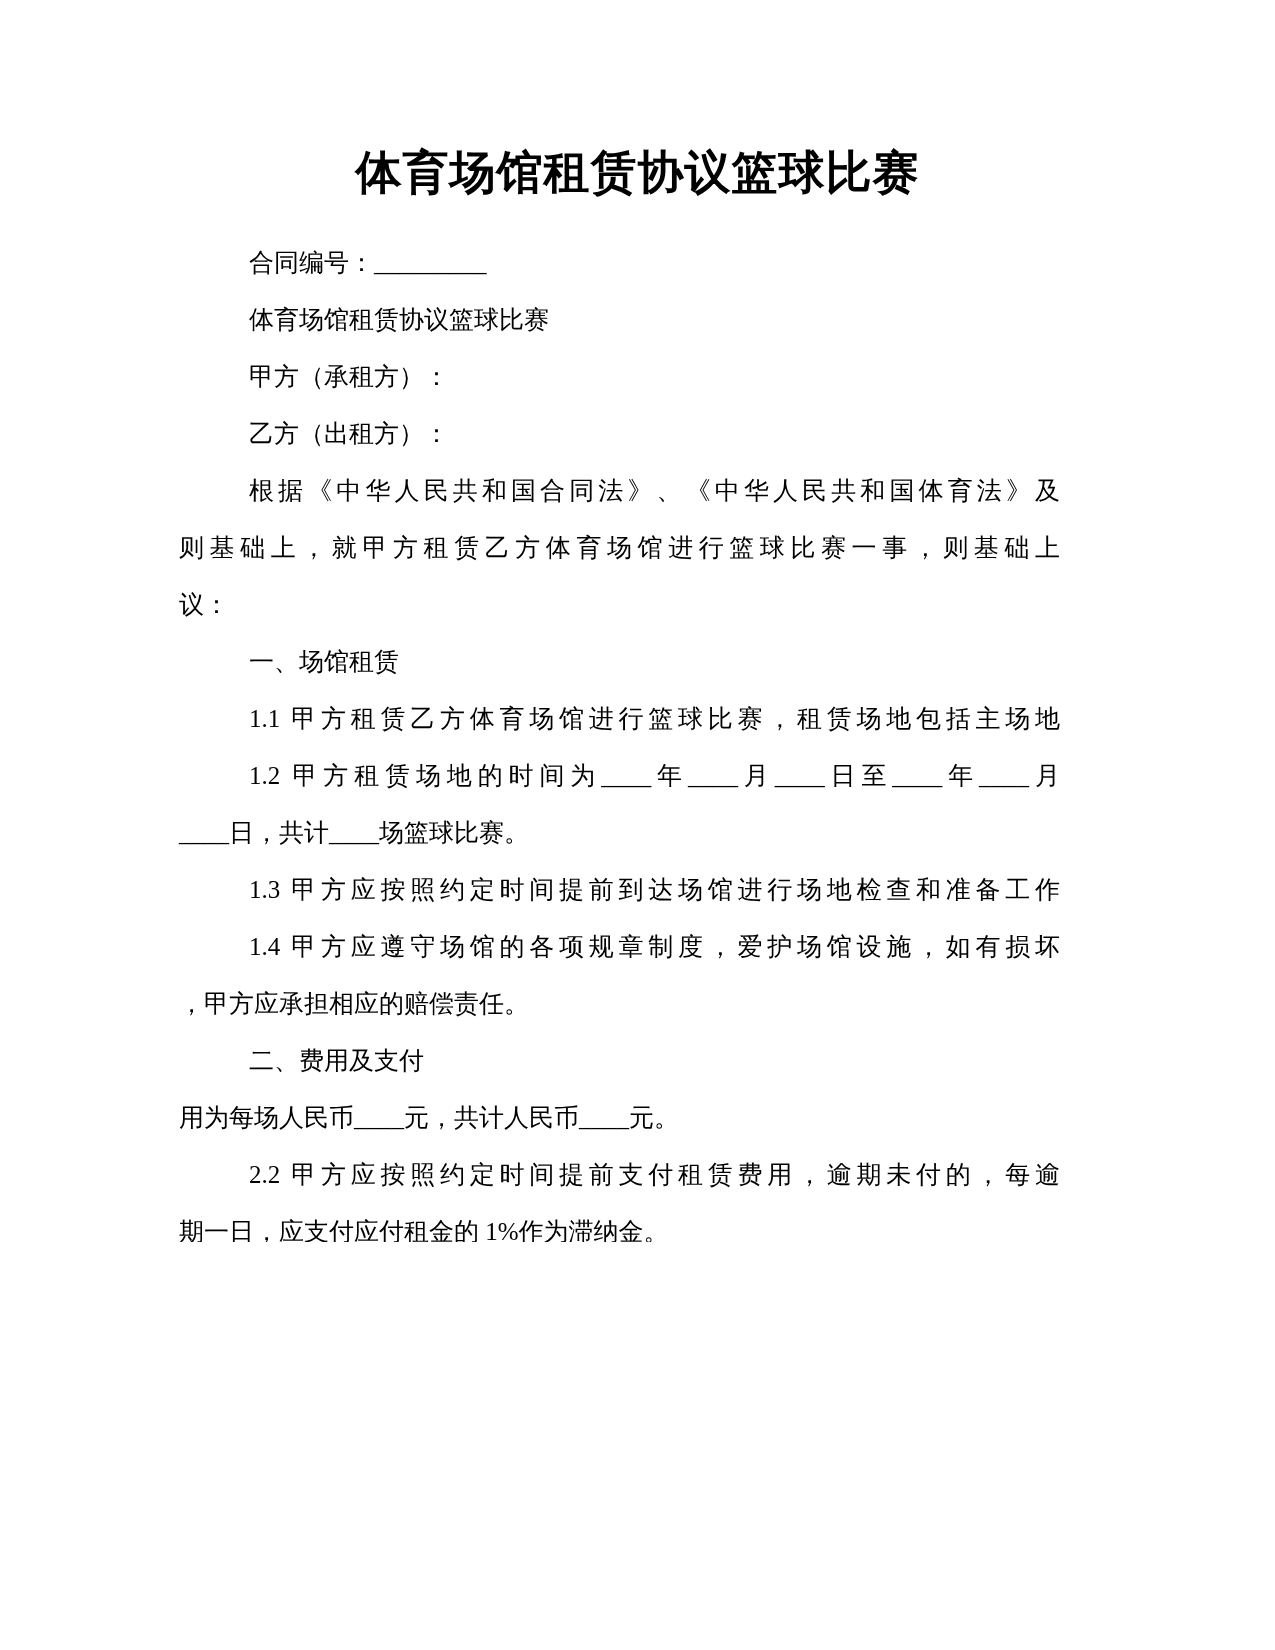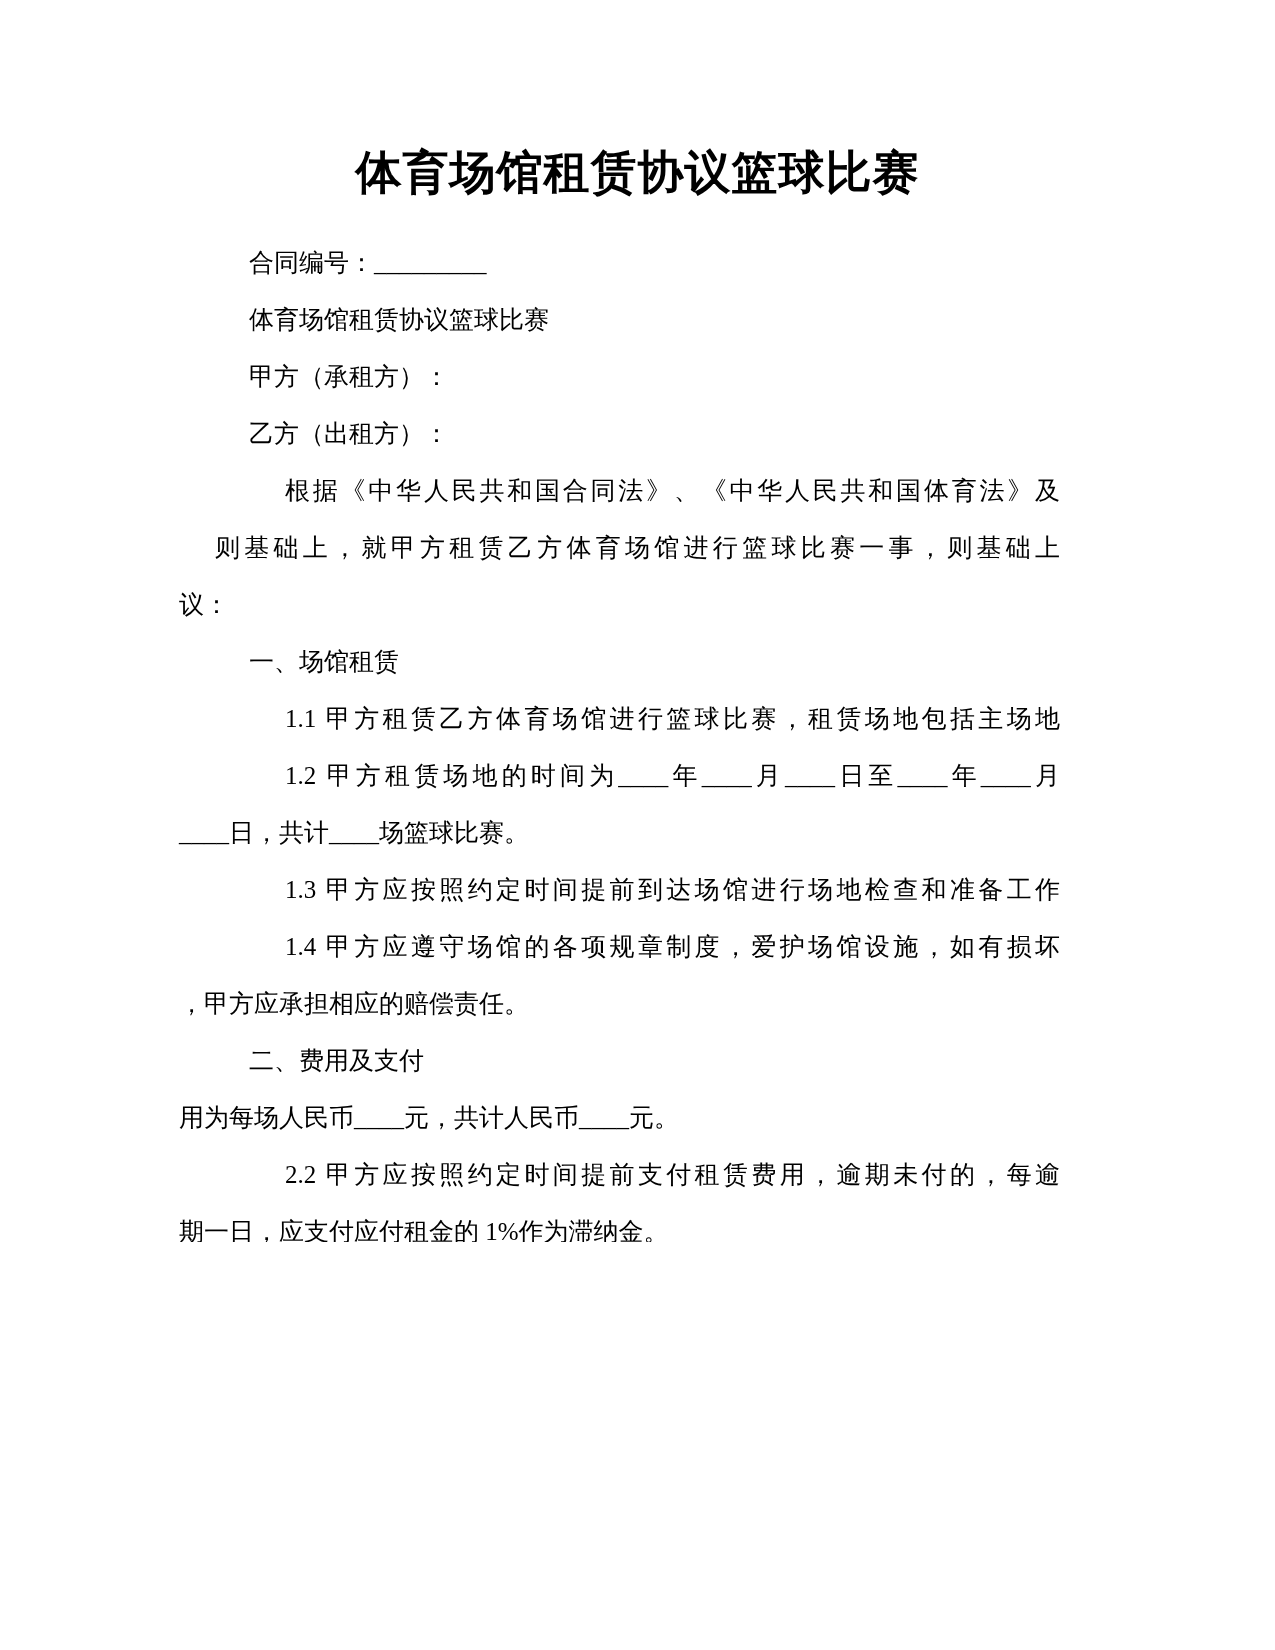--- a/index.html
+++ b/index.html
@@ -45,21 +45,20 @@
     padding-left: 70px;
   }
   .doc-line.bold {
     font-weight: normal;
   }
   .doc-line.justify {
     white-space: normal;
     text-align: justify;
     text-align-last: justify;
     text-justify: inter-character;
-    margin-left: 36px;
   }
 </style>
 </head>
 <body>
 
 <div class="page">
   <div class="doc-title">体育场馆租赁协议篮球比赛</div>
   <div class="doc-body">
       <div class="doc-line indent">合同编号：_________</div>
       <div class="doc-line indent">体育场馆租赁协议篮球比赛</div>

